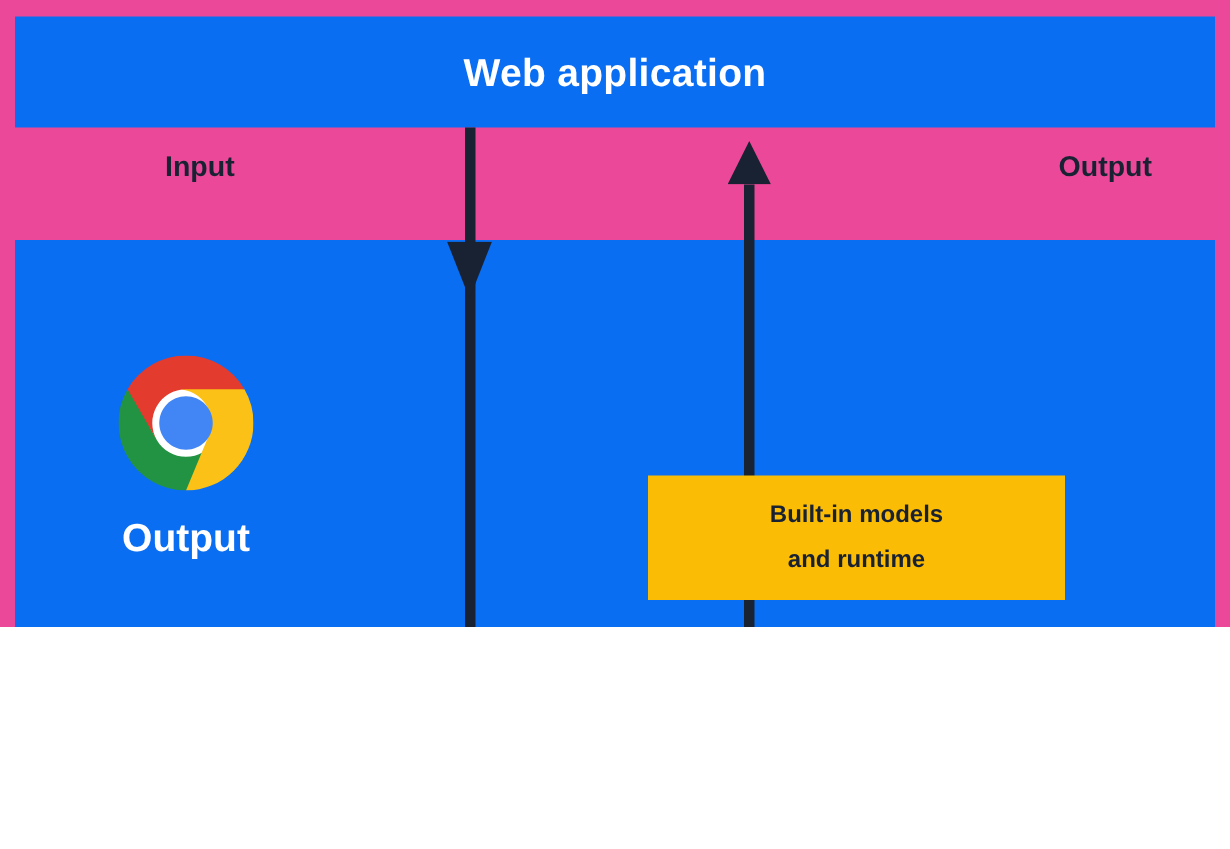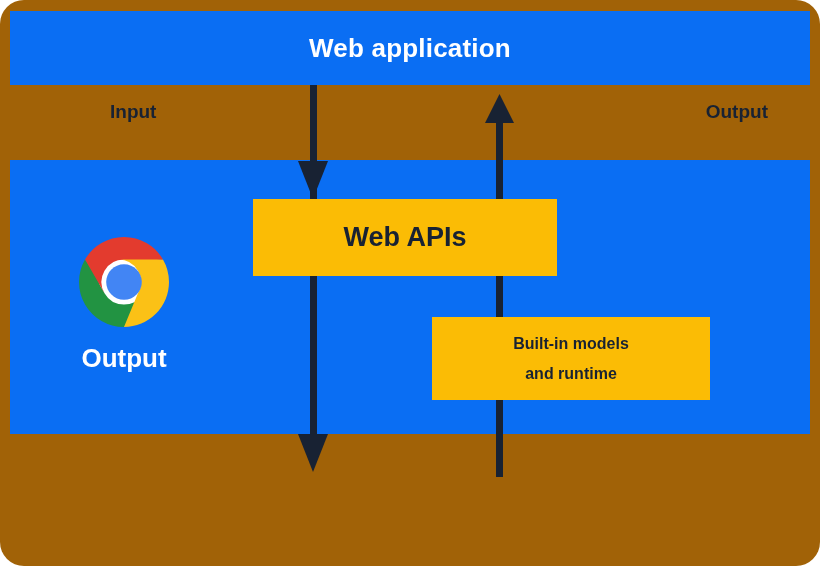--- a/index.html
+++ b/index.html
@@ -10,24 +10,23 @@
     --chrome-red:#e33b2e;
     --chrome-yellow:#fbc116;
     --chrome-green:#229342;
     --chrome-blue:#4285f4;
   }
   *{margin:0;padding:0;box-sizing:border-box;}
   html,body{background:#ffffff;}
   body{font-family:"Liberation Sans", sans-serif;}
   .canvas{
     position:relative;
-    width:820px;height:566px;
-    background:#a16207;
+    width:820px;height:418px;
+    background:#ec4899;
     overflow:hidden;
-    border-radius:24px;
   }
   .bar{
     position:absolute;left:10px;width:800px;
     background:var(--panel-blue);
     display:flex;align-items:center;justify-content:center;
     z-index:1;
   }
   .bar-label{
     color:var(--white);
     font-size:26px;font-weight:700;
@@ -112,22 +111,19 @@
   <svg class="chrome-logo" viewBox="0 0 256 256" xmlns="http://www.w3.org/2000/svg" aria-hidden="true">
     <circle cx="128" cy="128" r="128" fill="var(--white)" opacity="0"></circle>
     <path fill="var(--white)" d="M128.003 199.216c39.335 0 71.221-31.888 71.221-71.223c0-39.335-31.886-71.223-71.221-71.223c-39.335 0-71.222 31.888-71.222 71.223c0 39.335 31.887 71.223 71.222 71.223"></path>
     <path fill="var(--chrome-green)" d="M35.89 92.997c-5.313-9.203-11.558-18.862-18.736-28.977a127.98 127.98 0 0 0 110.857 191.981c11.78-16.523 19.78-28.437 23.996-35.74c8.099-14.028 18.573-34.112 31.423-60.251v-.015a63.993 63.993 0 0 1-110.857.017c-17.453-32.548-29.68-54.887-36.683-67.015"></path>
     <path fill="var(--chrome-yellow)" d="M128.008 255.996A127.972 127.972 0 0 0 256 128.008a127.983 127.983 0 0 0-17.167-64.008c-26.698-2.514-46.675-3.771-59.931-3.771c-15.008 0-37.23 1.257-66.664 3.771l-.005.008a63.993 63.993 0 0 1 55.428 31.999a63.99 63.99 0 0 1-.001 64.004z"></path>
     <path fill="var(--chrome-blue)" d="M128.003 178.677c27.984 0 50.669-22.685 50.669-50.67c0-27.986-22.685-50.67-50.67-50.67c-27.983 0-50.669 22.686-50.669 50.67s22.686 50.67 50.67 50.67"></path>
     <path fill="var(--chrome-red)" d="M128.003 64.004H238.84a127.973 127.973 0 0 0-221.685.015l55.419 95.99l.015.008a63.993 63.993 0 0 1 55.415-96.014z"></path>
   </svg>
   <div class="browser-label">Output</div>
 
-  <div class="yellow-box web-apis-box">
-    <div class="box-label">Web APIs</div>
-  </div>
   <div class="yellow-box builtin-box">
     <div class="box-label">Built-in models</div>
     <div class="box-label">and runtime</div>
   </div>
 
 
 </div>
 
 </body></html>

